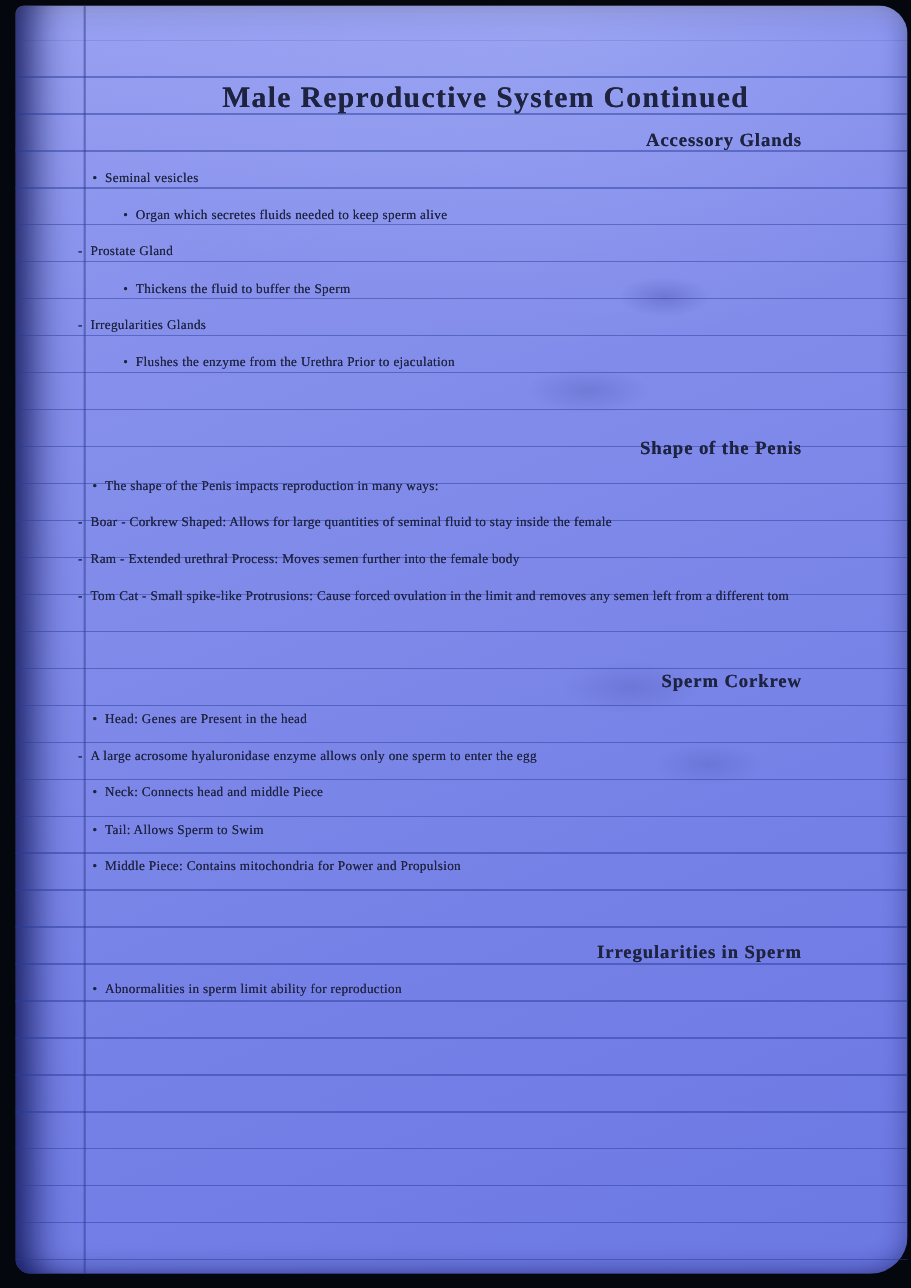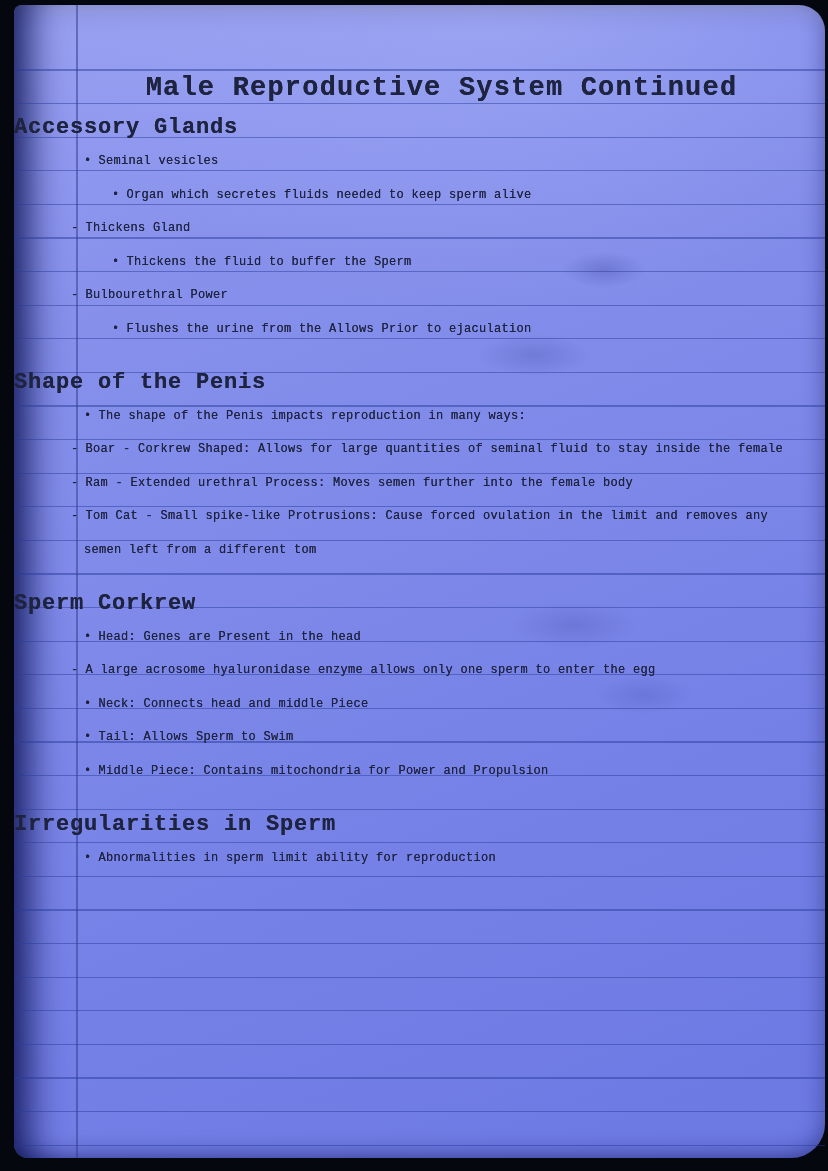--- a/index.html
+++ b/index.html
@@ -6,21 +6,21 @@
     margin: 0;
     padding: 0;
     background: #05070e;
   }
   .page {
     position: relative;
     width: 828px;
     height: 1171px;
     overflow: hidden;
     background: #05070e;
-    font-family: Liberation Mono, monospace;
+    font-family: Liberation Serif, serif;
   }
   
   .paper {
     position: absolute;
     left: 14px;
     top: 5px;
     right: 3px;
     bottom: 13px;
     border-radius: 8px 26px 34px 14px;
     background:
@@ -74,29 +74,29 @@
     text-shadow: 0 0 0.5px rgba(30,35,64,0.9);
   }
   .title {
     font-size: 27px;
     line-height: 46px;
     font-weight: bold;
     text-align: center;
     letter-spacing: 1.2px;
   }
   .heading {
-    font-size: 22px;
+    font-size: 17px;
     line-height: 34px;
     font-weight: bold;
-    text-align: left;
+    text-align: right;
     letter-spacing: 0.8px;
     transform: translateX(-70px);
   }
   .section + .section {
-    margin-top: 19px;
+    margin-top: 44px;
   }
   .bullet {
     font-size: 12px;
     line-height: 33.6px;
   }
   .bullet .marker {
     margin-right: 7px;
   }
   .bullet.indent-1 {
     padding-left: 28px;
@@ -113,24 +113,24 @@
     <div class="rules"></div>
     <div class="margin-line"></div>
     <div class="smudges"></div>
     <div class="content">
       <div class="title">Male Reproductive System Continued</div>
       <div id="sections">
           <section class="section">
             <div class="heading">Accessory Glands</div>
             <div class="bullet indent-0"><span class="marker">•</span><span>Seminal vesicles</span></div>
             <div class="bullet indent-1"><span class="marker">•</span><span>Organ which secretes fluids needed to keep sperm alive</span></div>
-            <div class="bullet indent-0 dash"><span class="marker">-</span><span>Thickens Gland</span></div>
+            <div class="bullet indent-0 dash"><span class="marker">-</span><span>Prostate Gland</span></div>
             <div class="bullet indent-1"><span class="marker">•</span><span>Thickens the fluid to buffer the Sperm</span></div>
-            <div class="bullet indent-0 dash"><span class="marker">-</span><span>Bulbourethral Power</span></div>
-            <div class="bullet indent-1"><span class="marker">•</span><span>Flushes the urine from the Allows Prior to ejaculation</span></div>
+            <div class="bullet indent-0 dash"><span class="marker">-</span><span>Irregularities Glands</span></div>
+            <div class="bullet indent-1"><span class="marker">•</span><span>Flushes the enzyme from the Urethra Prior to ejaculation</span></div>
           </section>
           <section class="section">
             <div class="heading">Shape of the Penis</div>
             <div class="bullet indent-0"><span class="marker">•</span><span>The shape of the Penis impacts reproduction in many ways:</span></div>
             <div class="bullet indent-0 dash"><span class="marker">-</span><span>Boar - Corkrew Shaped: Allows for large quantities of seminal fluid to stay inside the female</span></div>
             <div class="bullet indent-0 dash"><span class="marker">-</span><span>Ram - Extended urethral Process: Moves semen further into the female body</span></div>
             <div class="bullet indent-0 dash"><span class="marker">-</span><span>Tom Cat - Small spike-like Protrusions: Cause forced ovulation in the limit and removes any semen left from a different tom</span></div>
           </section>
           <section class="section">
             <div class="heading">Sperm Corkrew</div>

